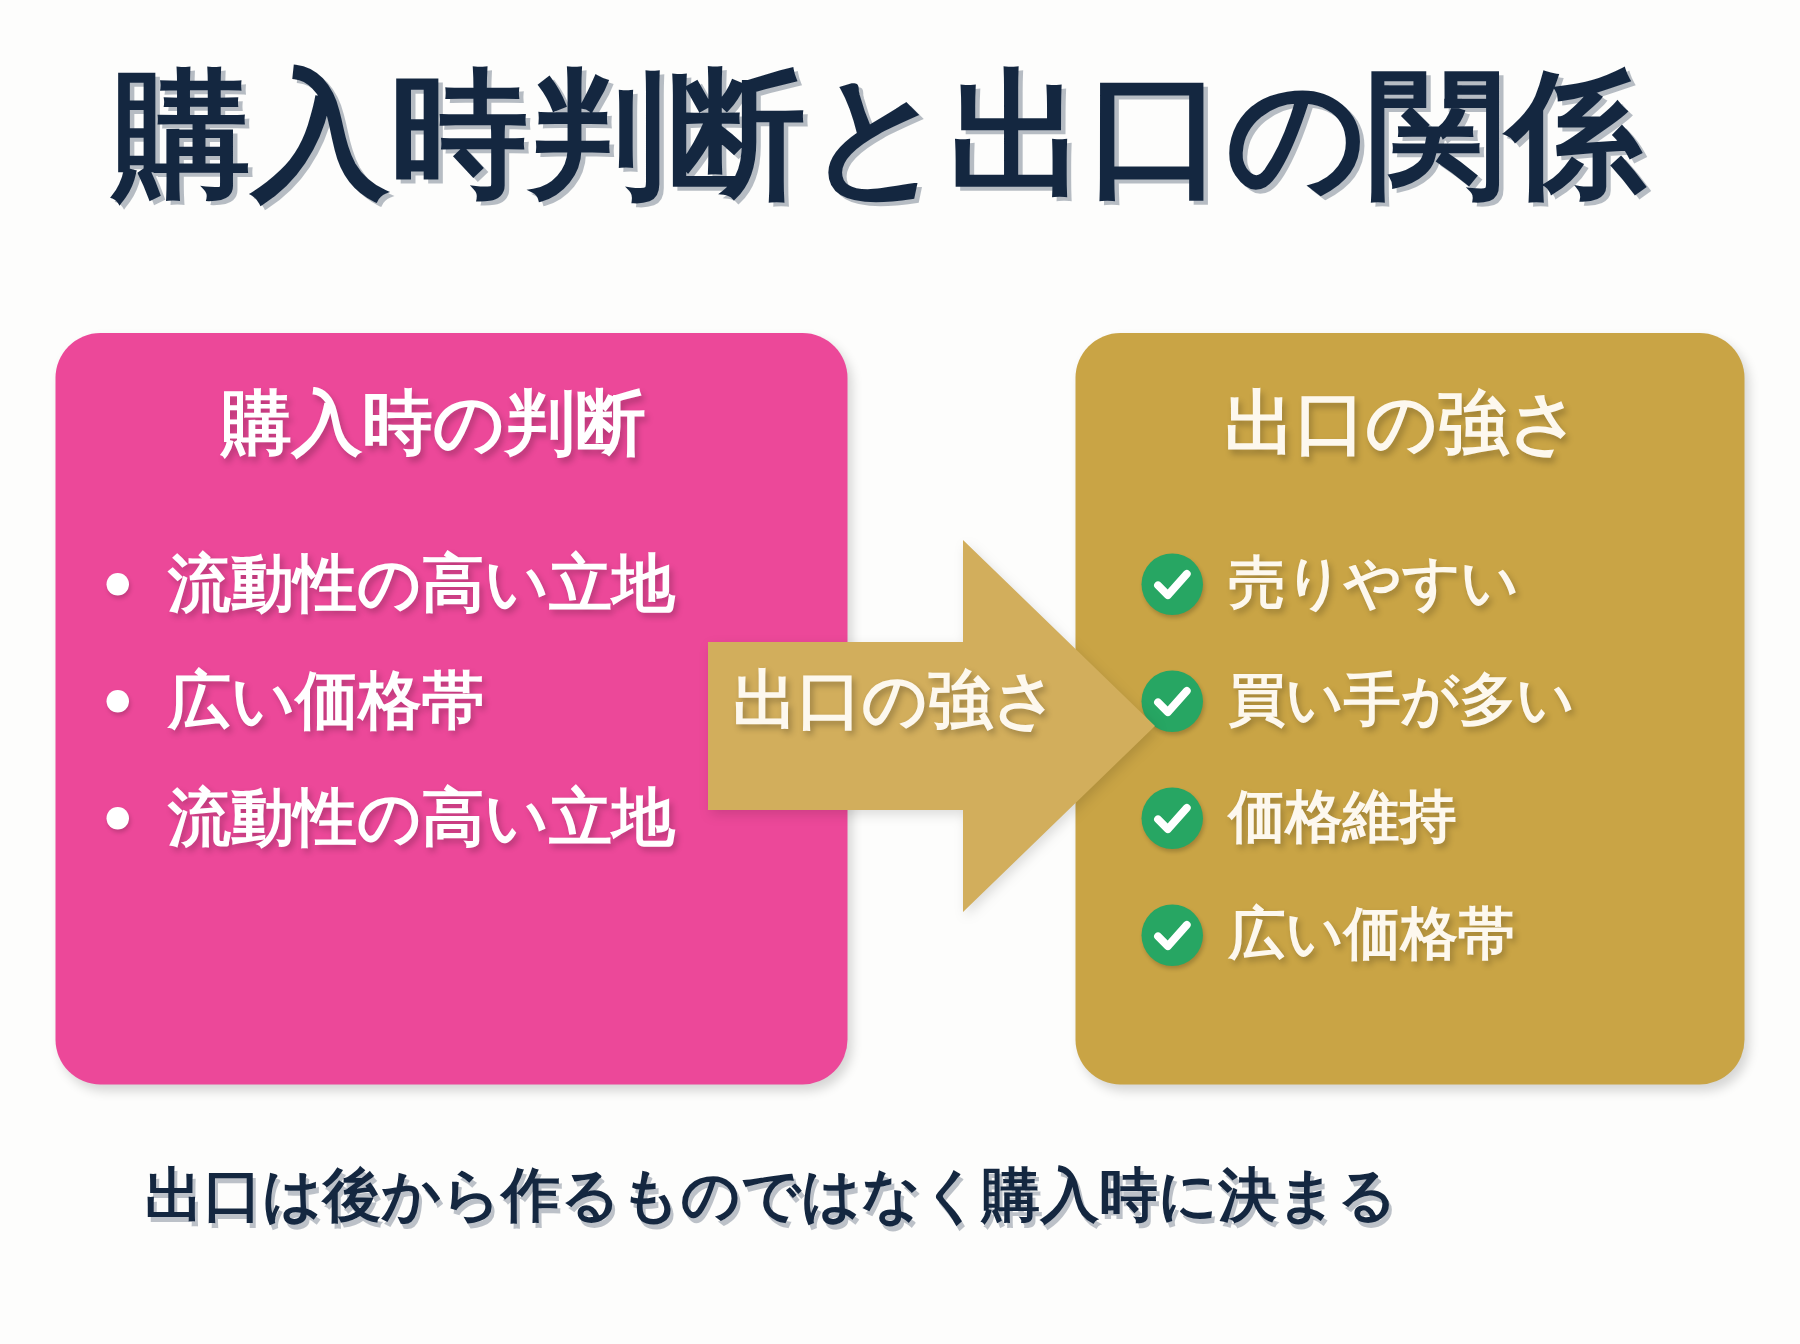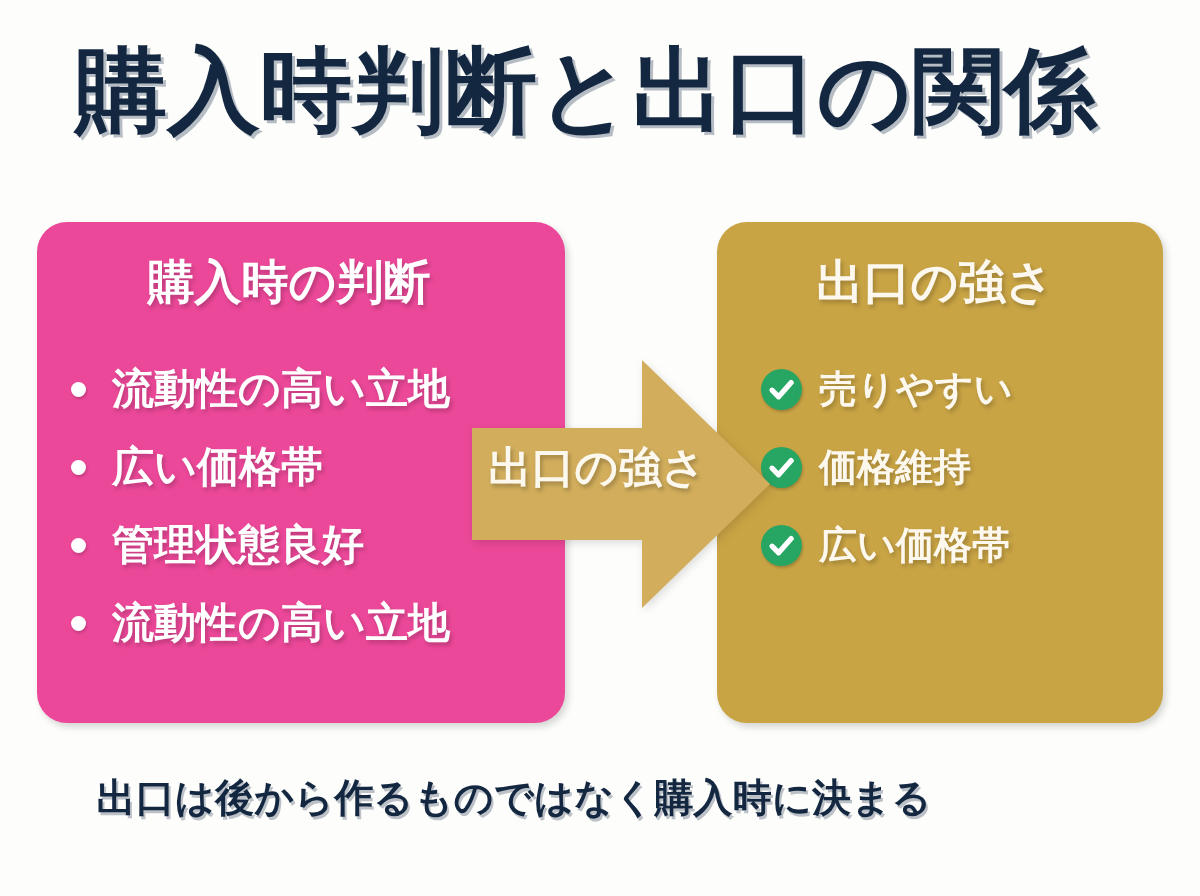--- a/index.html
+++ b/index.html
@@ -202,39 +202,43 @@
       <li class="bullet-item">
         <span class="bullet-dot"></span>
         <span>流動性の高い立地</span>
       </li>
       <li class="bullet-item">
         <span class="bullet-dot"></span>
         <span>広い価格帯</span>
       </li>
       <li class="bullet-item">
         <span class="bullet-dot"></span>
-        <span>管理状態良好</span>
-      </li>
-      <li class="bullet-item">
-        <span class="bullet-dot"></span>
         <span>流動性の高い立地</span>
       </li>
     </ul>
   </div>
 
   <div class="panel panel-right">
     <div class="panel-header">出口の強さ</div>
     <ul class="check-list">
       <li class="check-item">
         <span class="check-circle">
           <svg width="41" height="41" viewBox="0 0 41 41" aria-hidden="true">
             <path d="M11 21.2 L17.6 27.8 L30.2 13.6" fill="none" stroke="#ffffff" stroke-width="5.2" stroke-linecap="round" stroke-linejoin="round"></path>
           </svg>
         </span>
         <span>売りやすい</span>
+      </li>
+      <li class="check-item">
+        <span class="check-circle">
+          <svg width="41" height="41" viewBox="0 0 41 41" aria-hidden="true">
+            <path d="M11 21.2 L17.6 27.8 L30.2 13.6" fill="none" stroke="#ffffff" stroke-width="5.2" stroke-linecap="round" stroke-linejoin="round"></path>
+          </svg>
+        </span>
+        <span>買い手が多い</span>
       </li>
       <li class="check-item">
         <span class="check-circle">
           <svg width="41" height="41" viewBox="0 0 41 41" aria-hidden="true">
             <path d="M11 21.2 L17.6 27.8 L30.2 13.6" fill="none" stroke="#ffffff" stroke-width="5.2" stroke-linecap="round" stroke-linejoin="round"></path>
           </svg>
         </span>
         <span>価格維持</span>
       </li>
       <li class="check-item">

